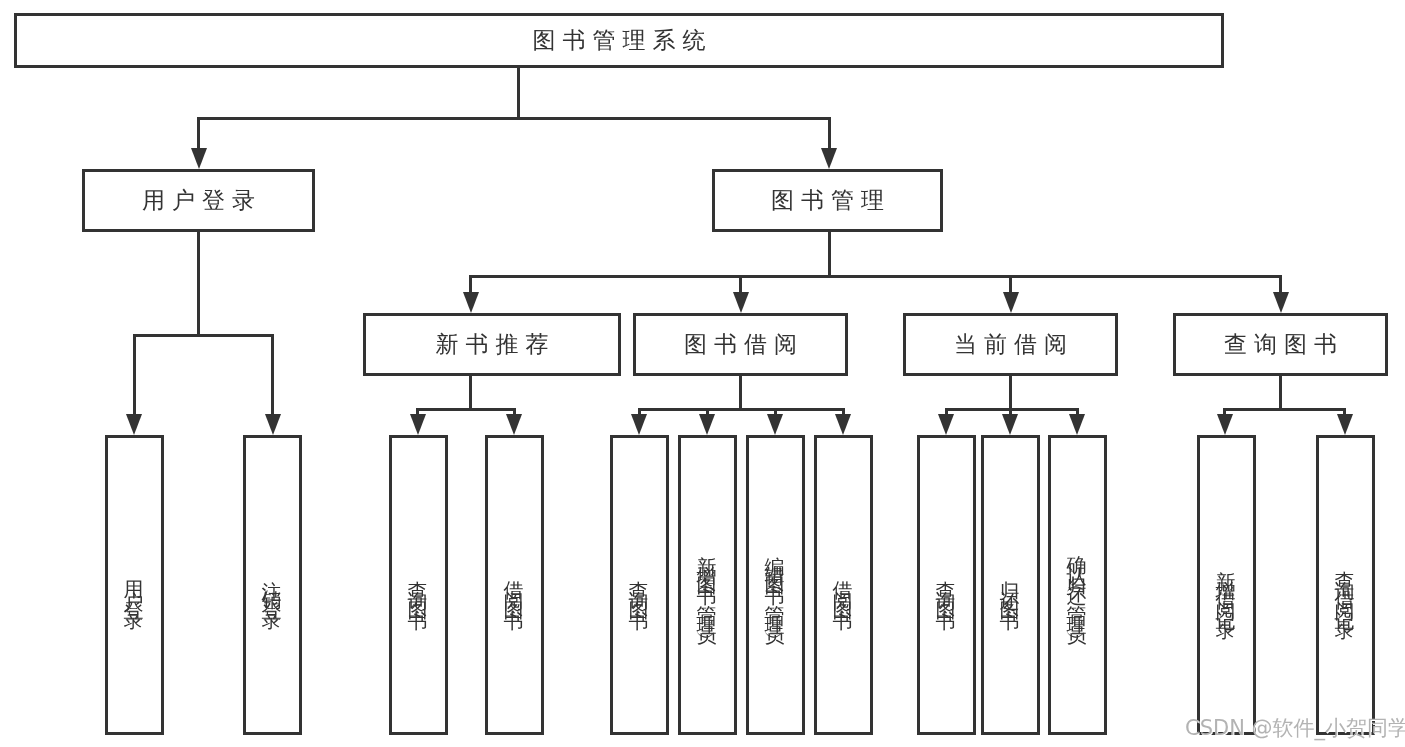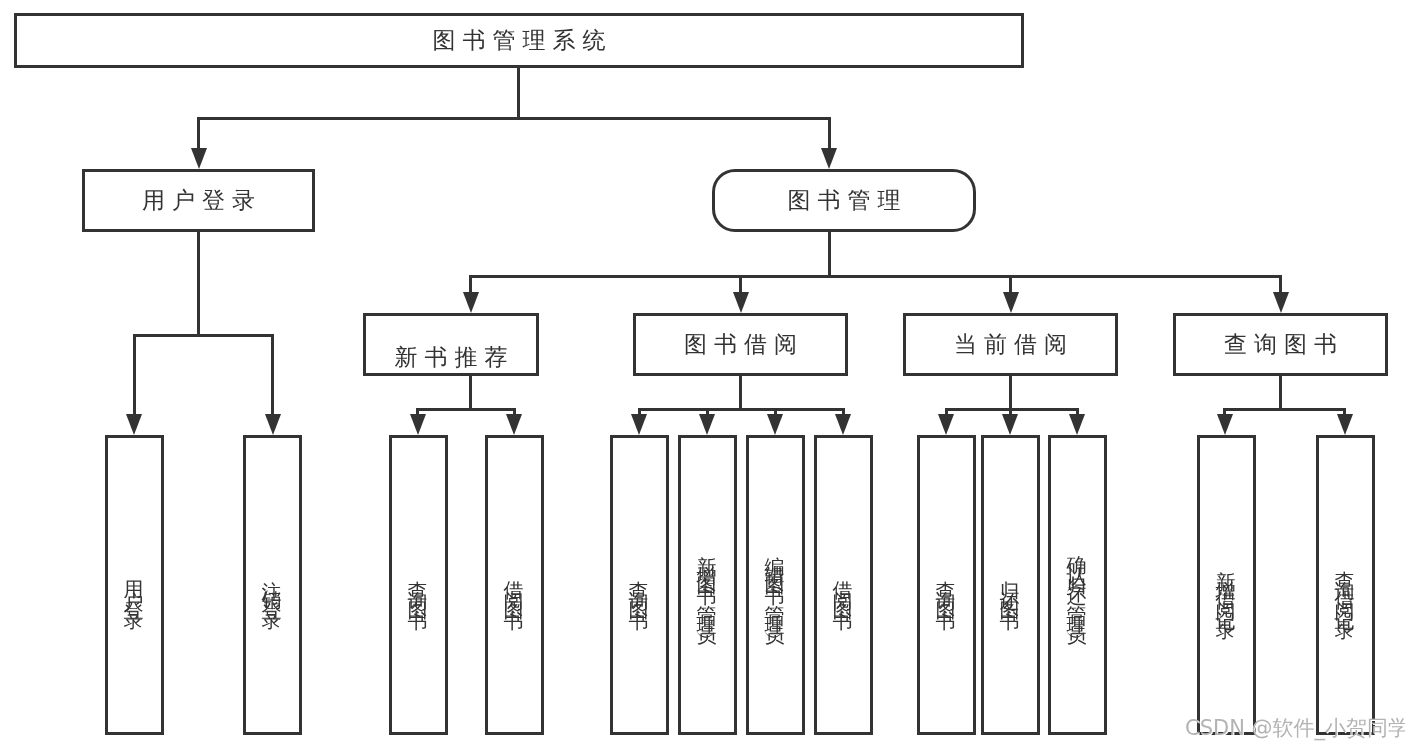--- a/index.html
+++ b/index.html
@@ -119,32 +119,32 @@
   <div class="vline" style="left:1075.5px; top:408px; height:9px;"></div>
   <div class="arrow" style="left:1077px; top:414px;"></div>
 
   <div class="vline" style="left:1279px; top:376px; height:35px;"></div>
   <div class="hline" style="left:1223px; top:408px; width:123px;"></div>
   <div class="vline" style="left:1223px; top:408px; height:9px;"></div>
   <div class="arrow" style="left:1224.5px; top:414px;"></div>
   <div class="vline" style="left:1343px; top:408px; height:9px;"></div>
   <div class="arrow" style="left:1344.5px; top:414px;"></div>
 
-  <div class="box" style="left:14px; top:13px; width:1010px; height:55px;">
+  <div class="box" style="left:14px; top:13px; width:1210px; height:55px;">
     <span class="hbox-label">图书管理系统</span>
   </div>
 
   <div class="box" style="left:82px; top:169px; width:233px; height:63px;">
     <span class="hbox-label">用户登录</span>
   </div>
-  <div class="box" style="left:712px; top:169px; width:264px; height:63px;border-radius:23px;">
+  <div class="box" style="left:712px; top:169px; width:231px; height:63px;">
     <span class="hbox-label">图书管理</span>
   </div>
 
-  <div class="box" style="left:363px; top:313px; width:176px; height:63px;align-items:flex-end;">
+  <div class="box" style="left:363px; top:313px; width:258px; height:63px;">
     <span class="hbox-label">新书推荐</span>
   </div>
   <div class="box" style="left:633px; top:313px; width:215px; height:63px;font-family:Liberation Mono, monospace;">
     <span class="hbox-label">图书借阅</span>
   </div>
   <div class="box" style="left:903px; top:313px; width:215px; height:63px;align-items:center;">
     <span class="hbox-label">当前借阅</span>
   </div>
   <div class="box" style="left:1173px; top:313px; width:215px; height:63px;">
     <span class="hbox-label">查询图书</span>

